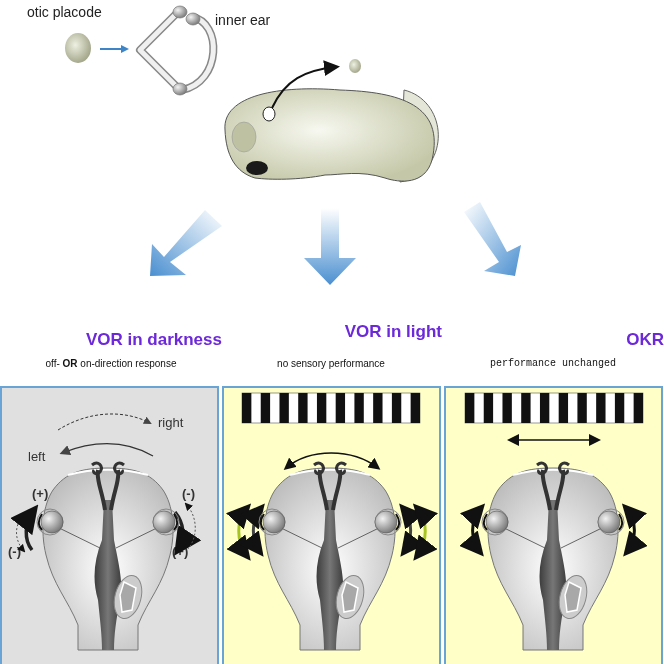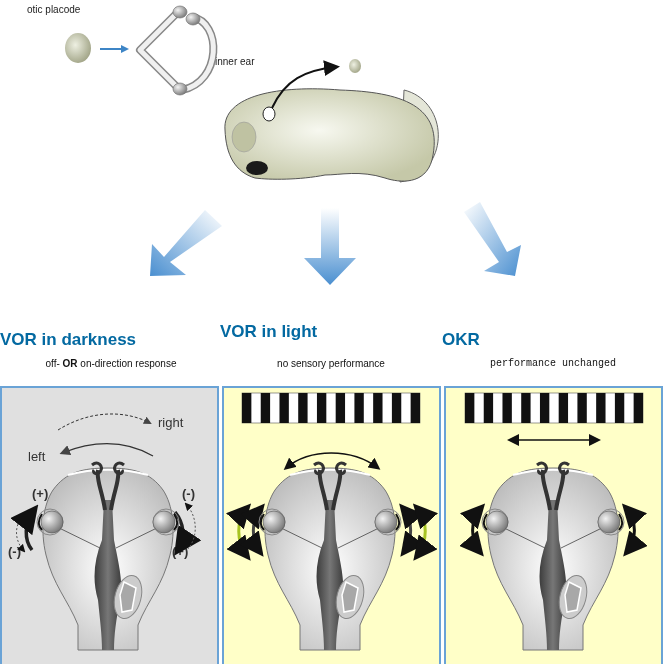--- a/index.html
+++ b/index.html
@@ -1,31 +1,31 @@
 <!DOCTYPE html>
 <html><head>
 <meta charset="utf-8">
 <style>
   html, body { margin:0; padding:0; background:#ffffff; }
   body { width:664px; height:664px; position:relative; overflow:hidden;
          font-family:"Liberation Sans", sans-serif; }
   .abs { position:absolute; }
-  .lbl { font-size:10px; color:#222; white-space:nowrap; }
-  .title { font-size:17px; font-weight:bold; color:#0369a1; text-align:left; width:222px; }
+  .lbl { font-size:14px; color:#222; white-space:nowrap; }
+  .title { font-size:17px; font-weight:bold; color:#6d28d9; text-align:right; width:222px; }
   .sub { font-size:10px; color:#111; text-align:center; width:222px; }
   .panel { position:absolute; top:386px; height:282px; box-sizing:border-box; border:2px solid #6aa3d6; }
   svg { position:absolute; left:0; top:0; overflow:visible; }
   .small { font-size:13px; fill:#333; font-family:"Liberation Sans", sans-serif; }
   .bold13 { font-size:13px; font-weight:bold; fill:#333; font-family:"Liberation Sans", sans-serif; }
 </style>
 </head>
 <body>
 
 <div class="abs lbl" style="left:27px;top:4px;">otic placode</div>
-<div class="abs lbl" style="left:215px;top:12px;margin-top:44px;">inner ear</div>
+<div class="abs lbl" style="left:215px;top:12px;">inner ear</div>
 
 <svg width="664" height="664">
   <defs>
     <radialGradient id="gPlac" cx="40%" cy="40%" r="70%">
       <stop offset="0" stop-color="#eef0e2"></stop>
         <stop offset="1" stop-color="#9a9d7e"></stop>
     </radialGradient>
     <radialGradient id="gEmb" cx="45%" cy="45%" r="60%">
       <stop offset="0" stop-color="#f7f8f0"></stop>
         <stop offset="1" stop-color="#c5c8a8"></stop>

